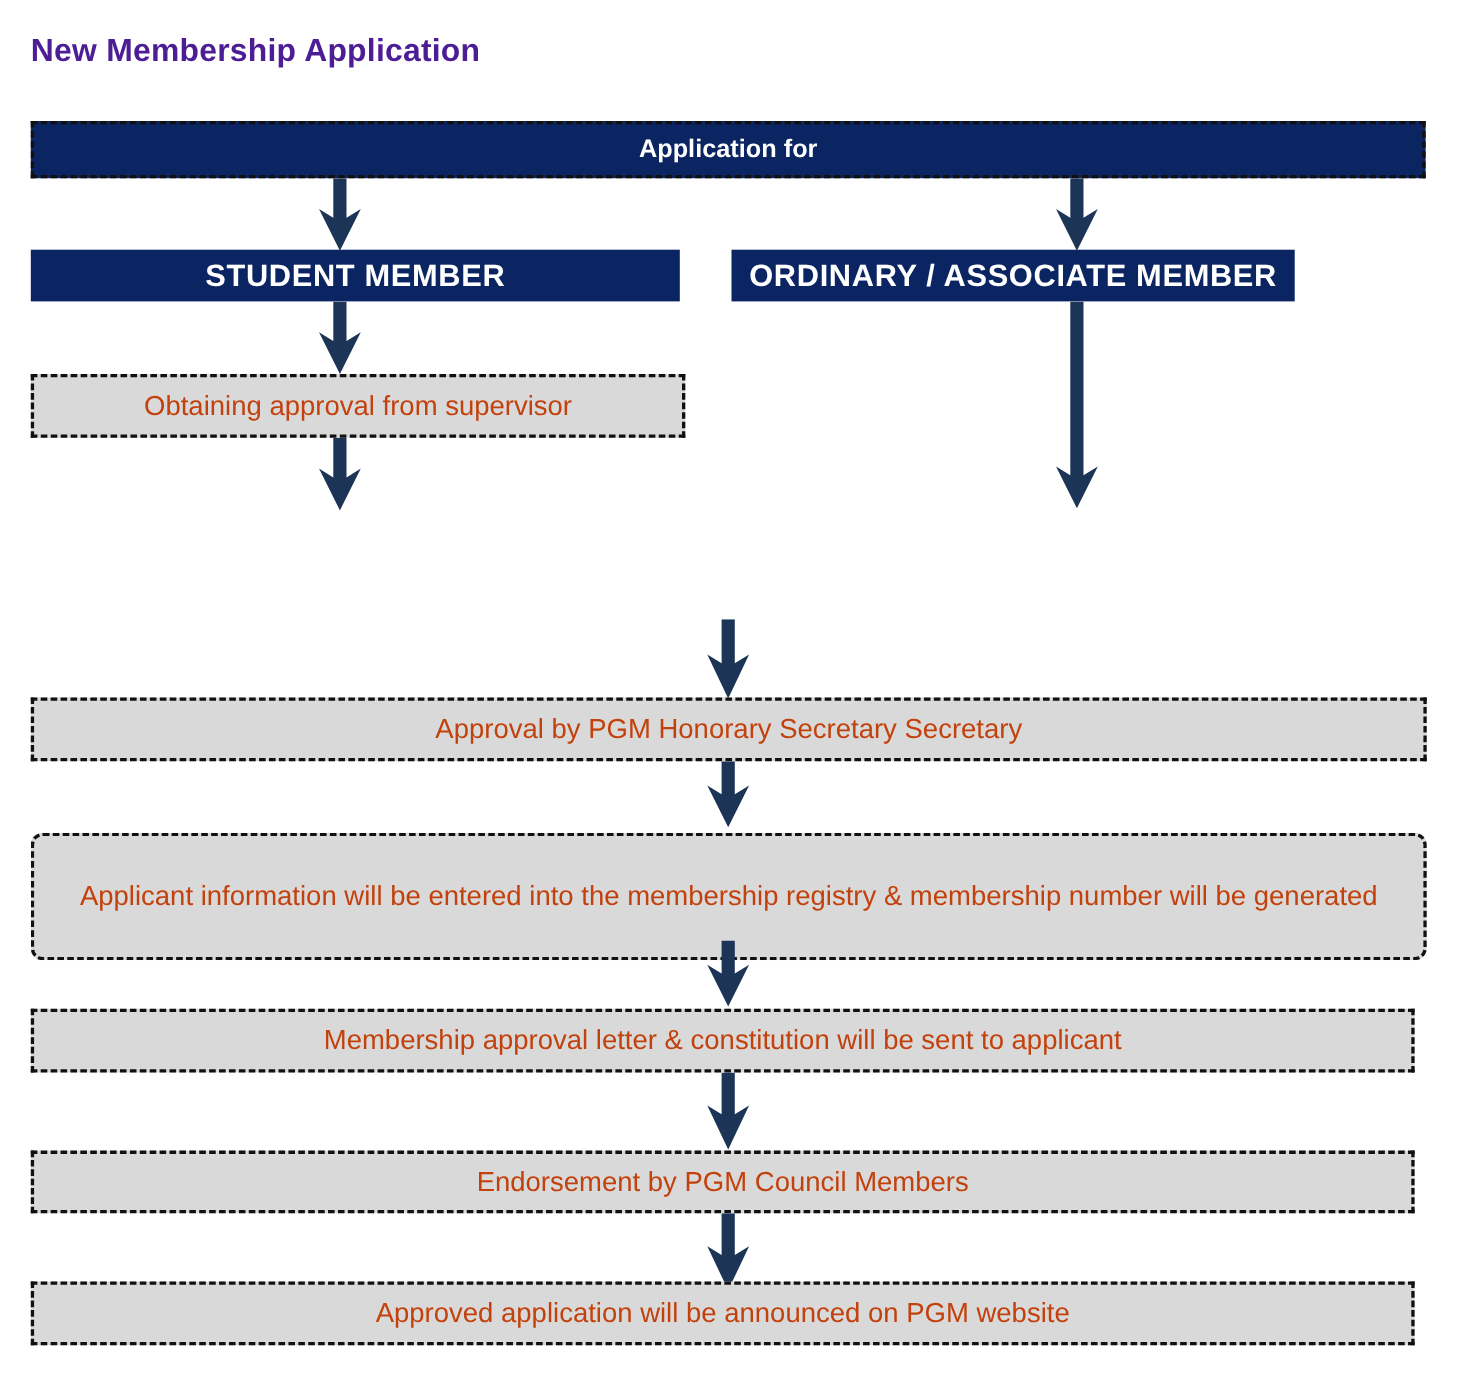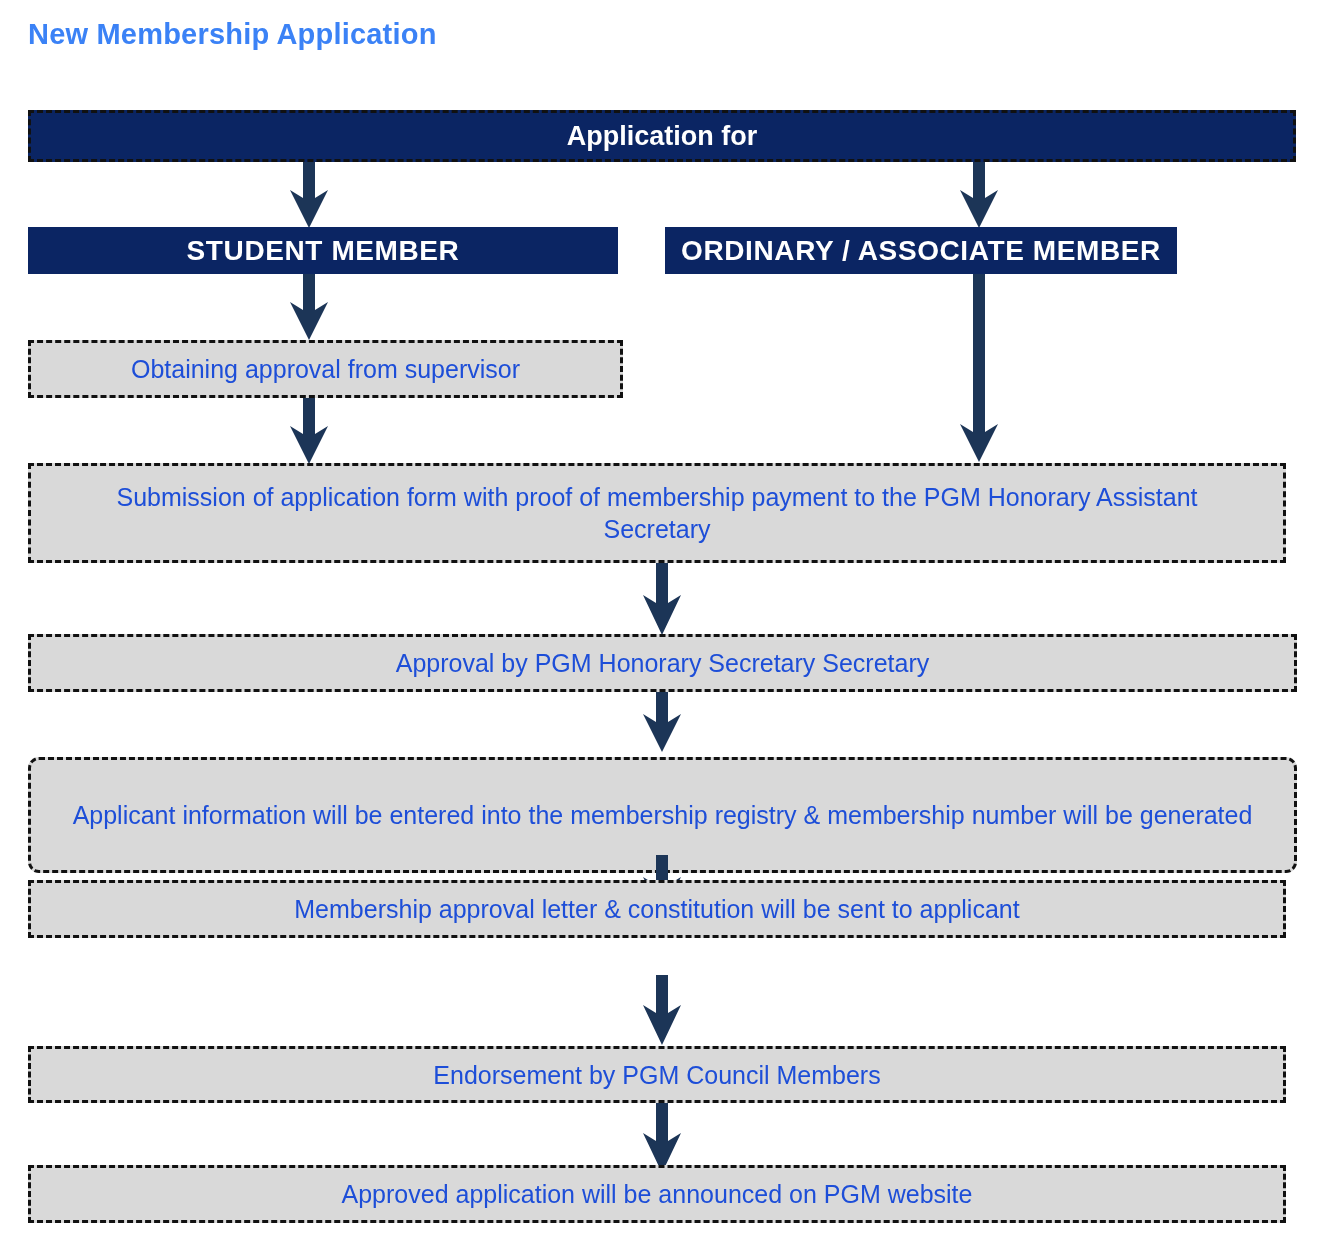--- a/index.html
+++ b/index.html
@@ -15,24 +15,24 @@
     width: 1328px;
     height: 1256px;
     background: #ffffff;
     overflow: hidden;
   }
 
   
   .page-title {
     position: absolute;
     left: 28px;
-    top: 18px;
+    top: 30px;
     font-size: 29px;
     font-weight: bold;
-    color: #3b82f6;
+    color: #4c1d95;
     letter-spacing: 0.2px;
     white-space: nowrap;
   }
 
   
   .node {
     position: absolute;
     box-sizing: border-box;
     display: flex;
     align-items: center;
@@ -42,30 +42,30 @@
   .node-navy {
     background: #0b2563;
     color: #ffffff;
     font-weight: bold;
   }
   .node-navy-dashed {
     border: 3px dashed #111111;
   }
   .node-gray {
     background: #d9d9d9;
-    color: #1d4ed8;
+    color: #c2410c;
     border: 3px dashed #111111;
   }
   .node-label {
     display: block;
     line-height: 1.28;
     padding: 0 14px;
   }
 
-  .hdr-text   { font-size: 27px; font-weight: bold; }
+  .hdr-text   { font-size: 23px; font-weight: bold; }
   .branch-text{ font-size: 28px; font-weight: bold; letter-spacing: 0.6px; }
   .step-text  { font-size: 25px; font-weight: normal; }
 
   
   .arrow {
     position: absolute;
     pointer-events: none;
   }
   .arrow svg { display: block; }
 </style>
@@ -115,23 +115,20 @@
   <div class="node node-gray" style="left:28px; top:340px; width:595px; height:58px;">
     <span class="node-label step-text">Obtaining approval from supervisor</span>
   </div>
 
   <div class="arrow" style="left:288px; top:398px;">
     <svg width="42" height="68" viewBox="0 0 42 68">
       <path d="M15,0 L27,0 L27,36 L40,28 L21,66 L2,28 L15,36 Z" fill="#1c3557"></path>
     </svg>
   </div>
 
-  <div class="node node-gray" style="left:28px; top:463px; width:1258px; height:100px;">
-    <span class="node-label step-text" style="max-width:1180px;">Submission of application form with proof of membership payment to the PGM Honorary Assistant Secretary</span>
-  </div>
 
   <div class="arrow" style="left:641px; top:563px;">
     <svg width="42" height="74" viewBox="0 0 42 74">
       <path d="M15,0 L27,0 L27,40 L40,32 L21,72 L2,32 L15,40 Z" fill="#1c3557"></path>
     </svg>
   </div>
 
   <div class="node node-gray" style="left:28px; top:634px; width:1269px; height:58px;">
     <span class="node-label step-text">Approval by PGM Honorary Secretary Secretary</span>
   </div>
@@ -145,21 +142,21 @@
   <div class="node node-gray" style="left:28px; top:757px; width:1269px; height:116px;border-radius:11px;">
     <span class="node-label step-text" style="max-width:1230px;">Applicant information will be entered into the membership registry &amp; membership number will be generated</span>
   </div>
 
   <div class="arrow" style="left:641px; top:855px;">
     <svg width="42" height="62" viewBox="0 0 42 62">
       <path d="M15,0 L27,0 L27,30 L40,22 L21,60 L2,22 L15,30 Z" fill="#1c3557"></path>
     </svg>
   </div>
 
-  <div class="node node-gray" style="left:28px; top:880px; width:1258px; height:58px;">
+  <div class="node node-gray" style="left:28px; top:917px; width:1258px; height:58px;">
     <span class="node-label step-text">Membership approval letter &amp; constitution will be sent to applicant</span>
   </div>
 
   <div class="arrow" style="left:641px; top:975px;">
     <svg width="42" height="72" viewBox="0 0 42 72">
       <path d="M15,0 L27,0 L27,38 L40,30 L21,70 L2,30 L15,38 Z" fill="#1c3557"></path>
     </svg>
   </div>
 
   <div class="node node-gray" style="left:28px; top:1046px; width:1258px; height:57px;">

